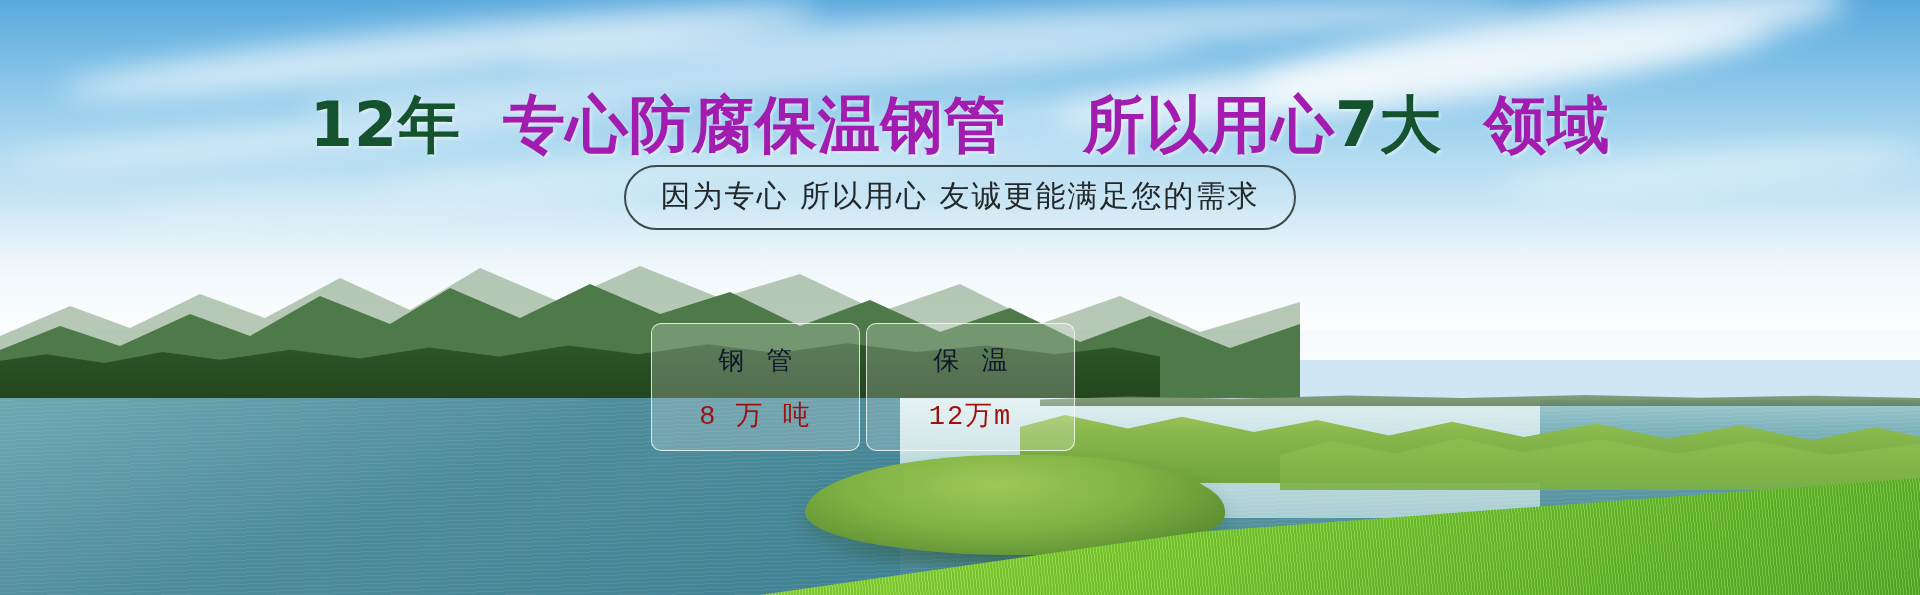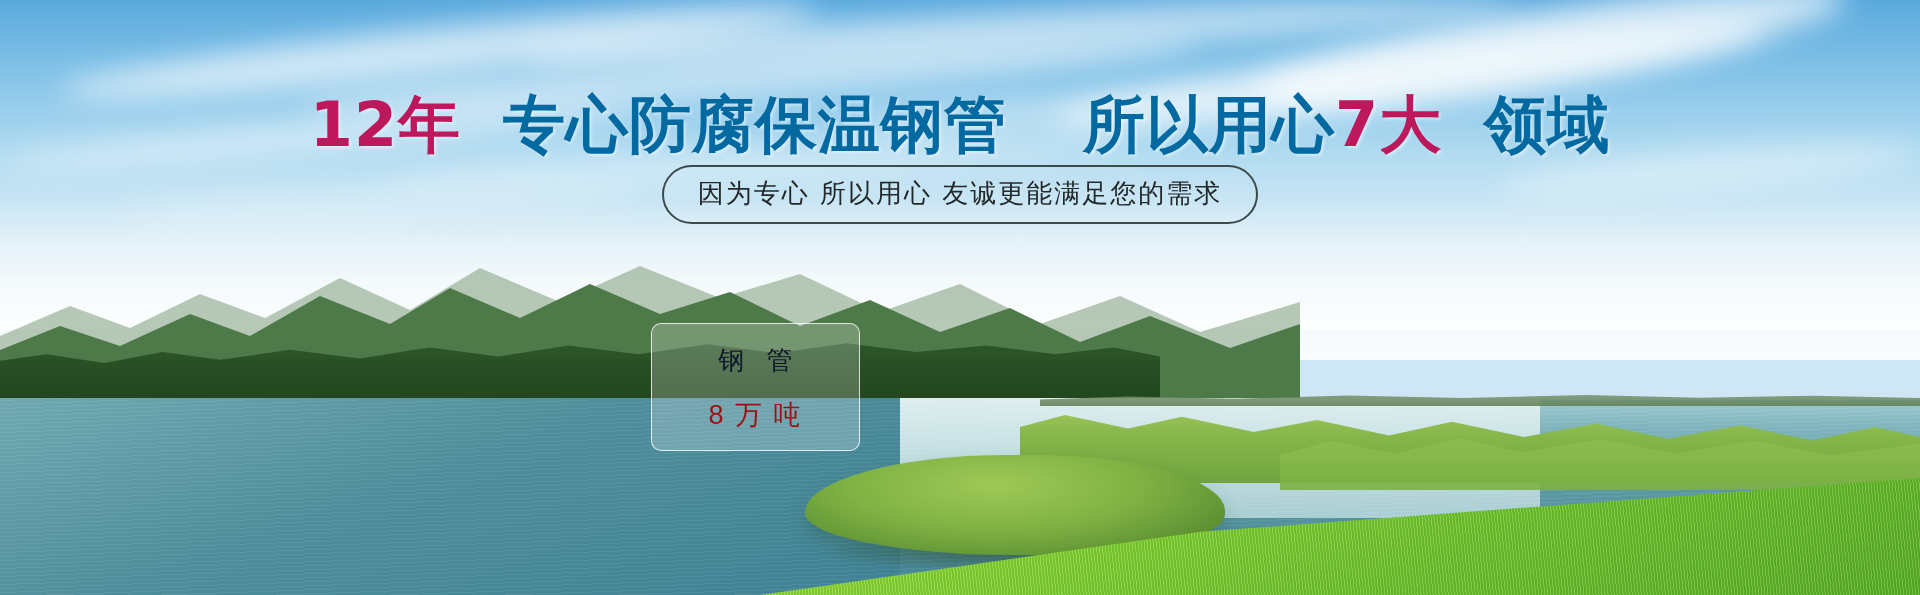--- a/index.html
+++ b/index.html
@@ -114,50 +114,50 @@
   }
 
   
   .content{position:absolute;left:0;top:0;width:1920px;height:595px;}
 
   .headline{
     position:absolute;left:0;top:83px;width:1920px;text-align:center;
     font-size:62px;font-weight:bold;letter-spacing:1px;white-space:nowrap;
     font-family:"DejaVu Sans","Liberation Sans",sans-serif;
   }
-  .headline .dark{color:#0369a1;text-shadow:2px 2px 3px rgba(255,255,255,.45);margin-left:42px;}
-  .headline .red{color:#be185d;text-shadow:2px 2px 3px rgba(255,255,255,.45);}
+  .headline .dark{color:#a21caf;text-shadow:2px 2px 3px rgba(255,255,255,.45);margin-left:42px;}
+  .headline .red{color:#14532d;text-shadow:2px 2px 3px rgba(255,255,255,.45);}
   .headline .gap{display:inline-block;width:34px;}
 
   .subtitle-wrap{
     position:absolute;left:0;top:165px;width:1920px;text-align:center;
   }
   .subtitle{
     display:inline-block;padding:9px 34px 11px;border:2px solid #3c4a4a;
-    border-radius:34px;font-size:26px;color:#23292b;letter-spacing:2px;
+    border-radius:34px;font-size:30px;color:#23292b;letter-spacing:2px;
     font-family:"DejaVu Sans","Liberation Sans",sans-serif;
     background:rgba(255,255,255,.05);white-space:nowrap;
   }
 
   
   .cards{position:absolute;left:651px;top:323px;display:flex;gap:6px;}
   .card{
     width:209px;height:128px;border:1px solid rgba(255,255,255,.78);
     border-radius:10px;background:rgba(255,255,255,.22);
     display:flex;flex-direction:column;align-items:center;
     box-sizing:border-box;padding-top:22px;
   }
   .card-title{
     font-size:26px;color:#0f172a;letter-spacing:7px;text-indent:7px;
     font-family:"DejaVu Sans","Liberation Sans",sans-serif;
     line-height:1.1;
   }
   .card-value{
     margin-top:22px;font-size:27px;color:#9c1212;letter-spacing:2px;
-    font-family:Liberation Sans, sans-serif;white-space:nowrap;
+    font-family:Liberation Mono, monospace;white-space:nowrap;
   }
   .card-value sup{font-size:16px;vertical-align:super;letter-spacing:0;}
 </style>
 </head>
 <body>
 
 <div class="banner">
 
   <div class="sky"></div>
   <div class="cloud c1"></div>
@@ -211,16 +211,20 @@
     </div>
 
     <div class="cards">
 
       <div class="card">
         <div class="card-title">钢 管</div>
         <div class="card-value"><span>8 万 吨</span></div>
       </div>
 
 
+      <div class="card">
+        <div class="card-title">保 温</div>
+        <div class="card-value"><span>12万m</span></div>
+      </div>
 
     </div>
   </div>
 </div>
 
 </body></html>

